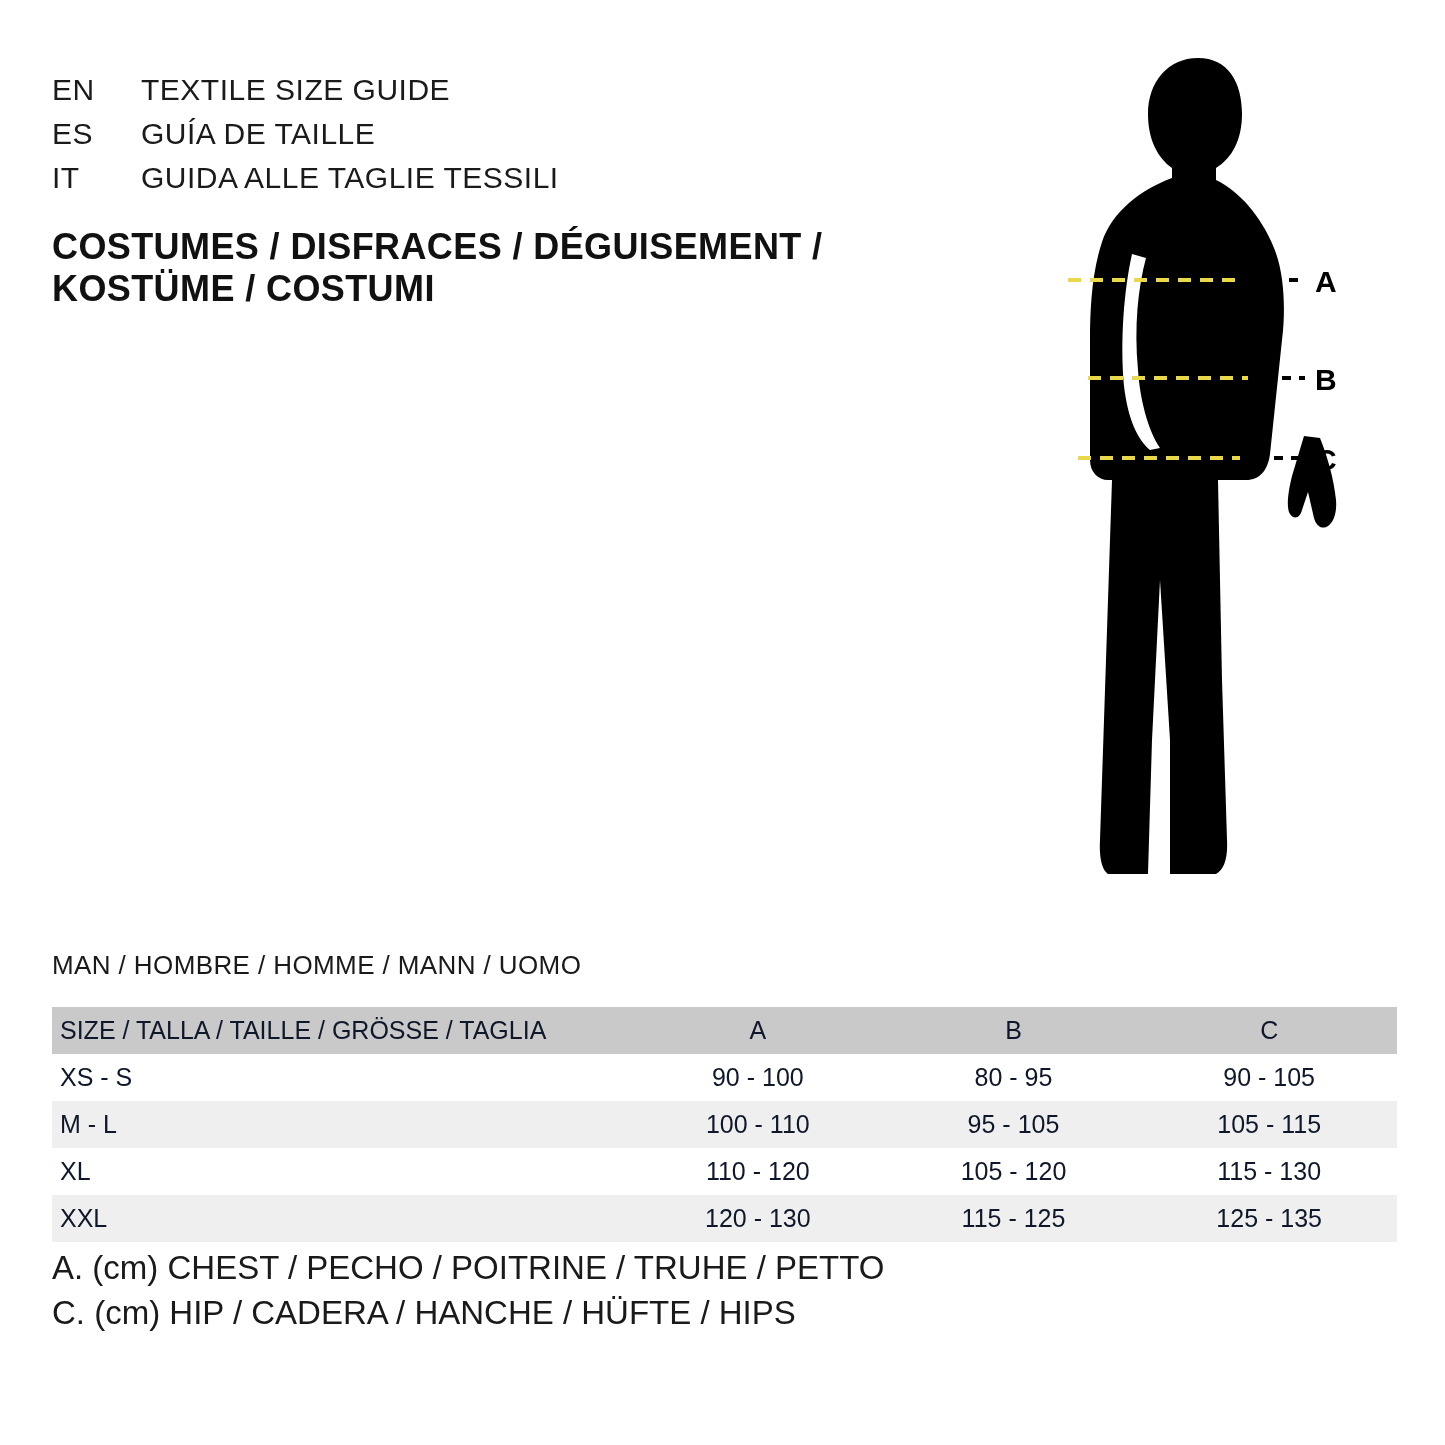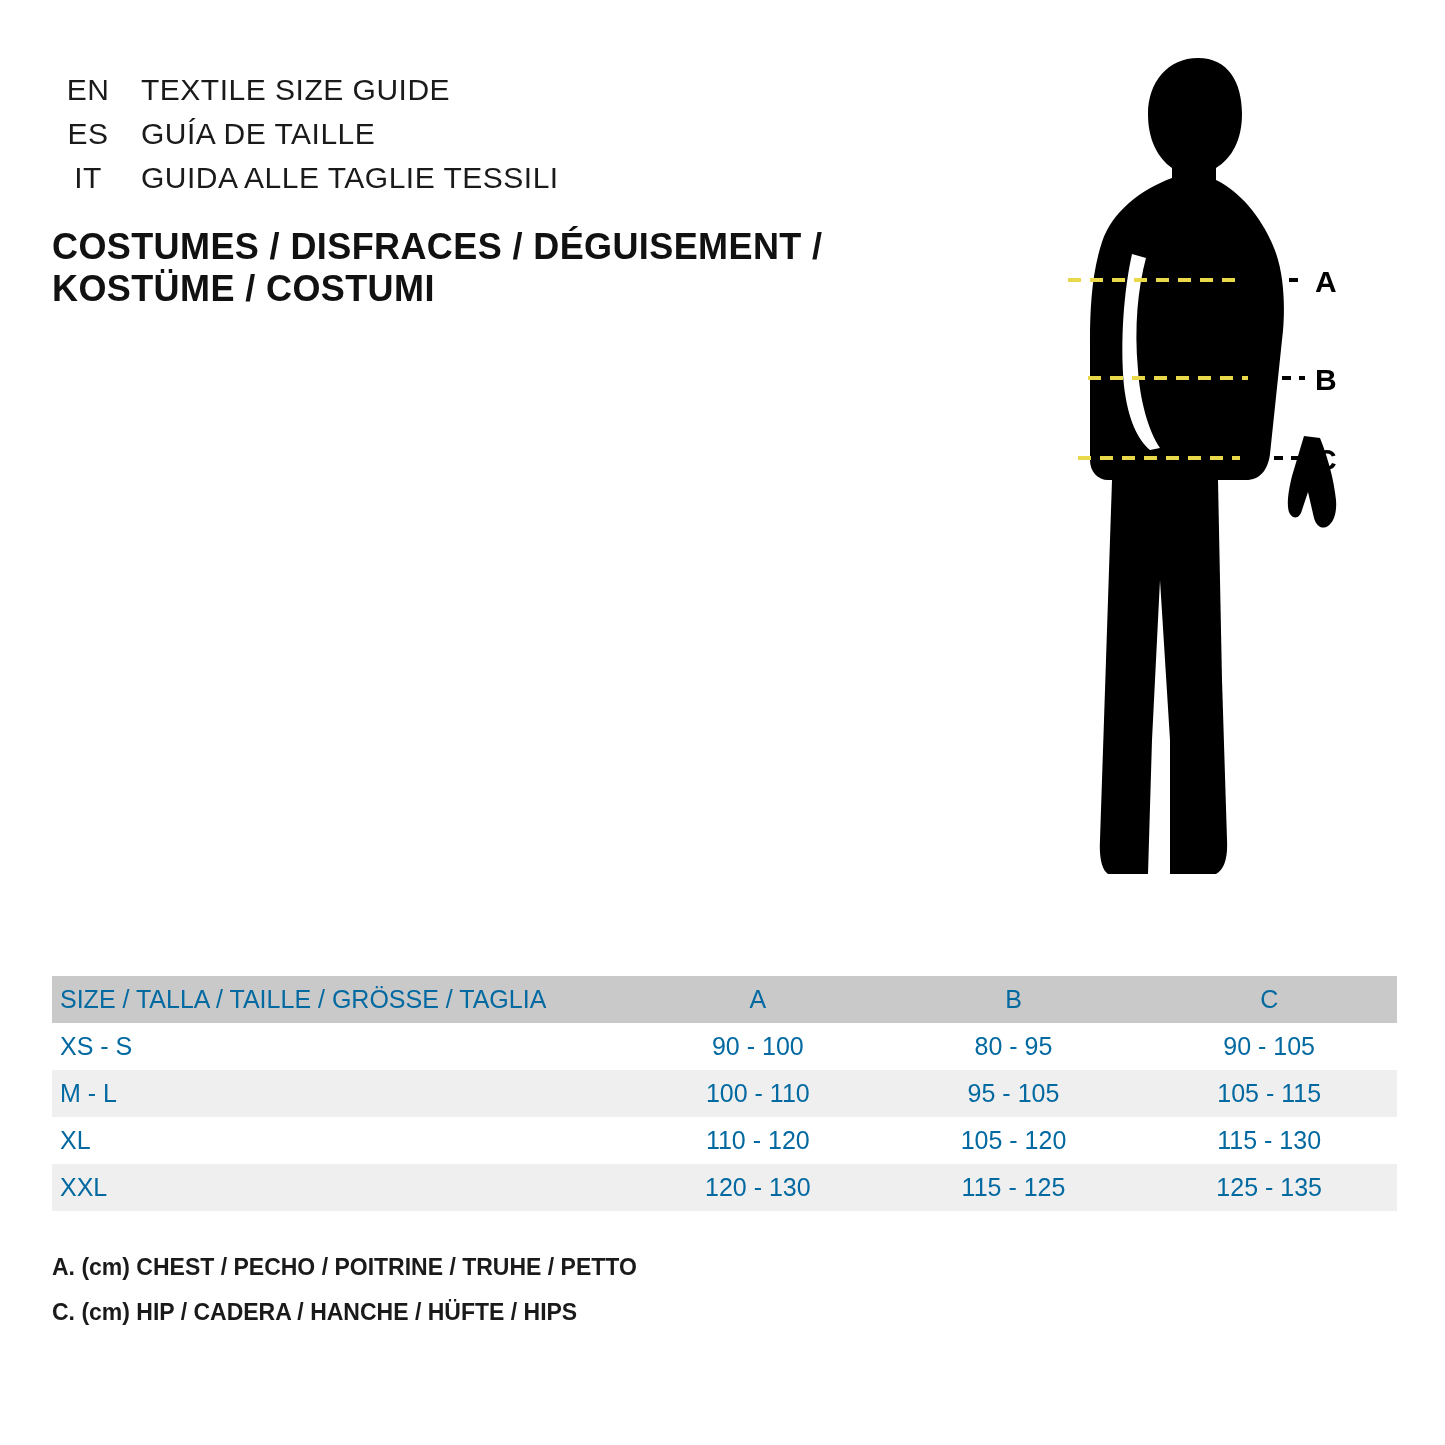--- a/index.html
+++ b/index.html
@@ -27,21 +27,20 @@
     display: flex;
     align-items: baseline;
     font-size: 30px;
     letter-spacing: 0.5px;
     line-height: 44px;
     color: #1a1a1a;
   }
   .lang-code {
     width: 72px;
     flex: none;
-    text-align: center;
   }
   .lang-text {
     flex: 1;
     margin-left: 17px;
   }
   .costumes-line {
     margin-top: 26px;
     font-size: 36px;
     font-weight: bold;
     letter-spacing: 0.4px;
@@ -70,21 +69,21 @@
   .table-caption {
     font-size: 26px;
     letter-spacing: 0.4px;
     margin-bottom: 14px;
     color: #1a1a1a;
   }
   table.size-table {
     border-collapse: collapse;
     width: 1345px;
     font-size: 25px;
-    color: #0369a1;
+    color: #0f172a;
     margin-top: 26px;
   }
   table.size-table th,
   table.size-table td {
     padding: 9px 10px;
     font-weight: normal;
     text-align: center;
   }
   table.size-table thead th {
     background: #c9c9c9;
@@ -100,24 +99,23 @@
   }
   table.size-table tbody tr.even td {
     background: #efefef;
   }
 
   
   .legend {
     position: absolute;
     left: 52px;
     top: 1245px;
-    font-size: 23px;
+    font-size: 33px;
     line-height: 45px;
     color: #1a1a1a;
-    font-weight: bold;
   }
 </style>
 </head>
 <body>
 
 <div class="lang-block">
 
   <div class="lang-row">
     <span class="lang-code">EN</span>
     <span class="lang-text">TEXTILE SIZE GUIDE</span>
@@ -205,20 +203,21 @@
       <line x1="280" y1="428" x2="345" y2="428" stroke="#000000" stroke-dasharray="9 8"></line>
     </g>
 
     <text x="355" y="262" font-family="Liberation Sans, sans-serif" font-size="30" font-weight="bold" fill="#000000">A</text>
     <text x="355" y="360" font-family="Liberation Sans, sans-serif" font-size="30" font-weight="bold" fill="#000000">B</text>
     <text x="355" y="440" font-family="Liberation Sans, sans-serif" font-size="30" font-weight="bold" fill="#000000">C</text>
   </svg>
 </div>
 
 <div class="table-section">
+  <div class="table-caption">MAN / HOMBRE / HOMME / MANN / UOMO</div>
 
   <table class="size-table">
     <thead>
       <tr>
         <th class="col-size">SIZE / TALLA / TAILLE / GRÖSSE / TAGLIA</th>
         <th>A</th>
         <th>B</th>
         <th>C</th>
       </tr>
     </thead>

